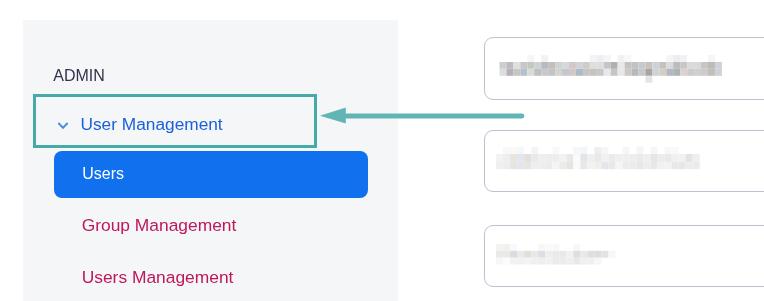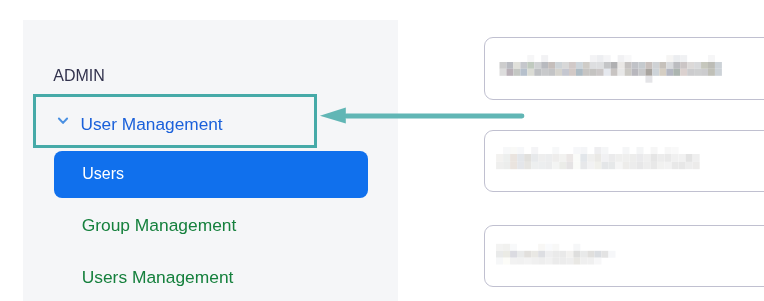--- a/index.html
+++ b/index.html
@@ -5,31 +5,31 @@
   html,body{margin:0;padding:0;background:#fff;}
   body{width:764px;height:301px;font-family:"Liberation Sans",sans-serif;overflow:hidden;
 }
   #root{position:relative;width:764px;height:301px;overflow:hidden;background:#fff;margin-top:20px;}
 
   
   .sidebar{position:absolute;left:23px;top:0;width:375px;height:301px;background:#f5f6f8;}
   .admin-label{position:absolute;left:53.3px;top:48px;font-size:16px;line-height:16px;
                color:#32324d;letter-spacing:0px;display:inline-block;white-space:nowrap;}
 
-  .um-row{position:absolute;left:57px;top:93.5px;height:20px;display:flex;align-items:flex-start;}
+  .um-row{position:absolute;left:57px;top:93.5px;height:20px;display:flex;align-items:center;}
   .chev{display:block;width:12px;height:9px;margin-right:11.5px;position:relative;top:2.0px;}
   .um-text{font-size:17.3px;line-height:20px;color:#1a60da;display:inline-block;
            white-space:nowrap;}
 
   .users-btn{position:absolute;left:53.5px;top:130.5px;width:314.5px;height:47.5px;
              background:#1070ed;border-radius:8px;}
   .users-label{position:absolute;left:82.2px;top:143.5px;font-size:16px;line-height:20px;
                color:#ffffff;white-space:nowrap;}
 
-  .navitem{position:absolute;left:81.7px;font-size:17.4px;line-height:20px;color:#15803d;
+  .navitem{position:absolute;left:81.7px;font-size:17.4px;line-height:20px;color:#be185d;
            white-space:nowrap;}
 
   
   .hl-box{position:absolute;left:33px;top:73.5px;width:284px;height:54.5px;
           border:3.2px solid #46aaa8;box-sizing:border-box;}
   .arrow-svg{position:absolute;left:316px;top:80px;}
 
   
   .card{position:absolute;left:483.5px;width:420px;border:1px solid #c0c0d0;
         border-radius:9px;background:#fff;box-sizing:border-box;}

